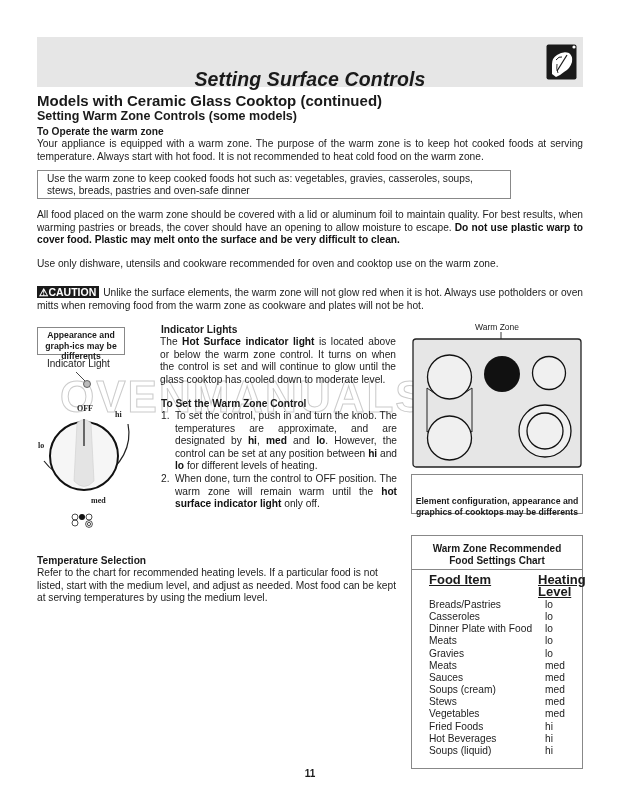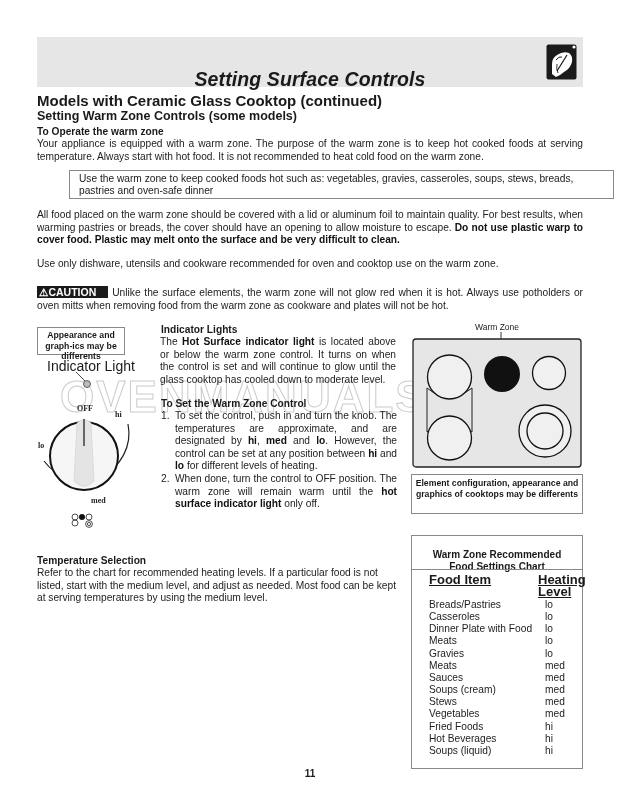--- a/index.html
+++ b/index.html
@@ -11,39 +11,39 @@
   .header-title { left: 37px; top: 44px; width: 546px; text-align: center; font-size: 19.5px;
                   font-weight: bold; font-style: italic; color: #1a1a1a; letter-spacing: 0.1px; margin-top: 24px; }
   .header-icon { left: 546px; top: 44px; width: 31px; height: 36px; }
 
   .h1 { left: 37px; top: 92px; font-size: 15px; font-weight: bold; }
   .h2 { left: 37px; top: 109px; font-size: 12.5px; font-weight: bold; }
   .h3 { font-size: 10.2px; font-weight: bold; }
   .para { font-size: 10.2px; line-height: 12.6px; text-align: justify; color: #222; }
   .para b { color: #111; }
 
-  .boxed { left: 37px; top: 170px; width: 545px; height: 29px; border: 1px solid #888;
-           box-sizing: border-box; padding: 2px 9px; font-size: 10.2px; line-height: 12.4px; margin-left: 32px; }
+  .boxed { left: 37px; top: 170px; width: 474px; height: 29px; border: 1px solid #888;
+           box-sizing: border-box; padding: 2px 9px; font-size: 10.2px; line-height: 12.4px; }
 
   .caution-badge { display: inline-block; background: #1a1a1a; color: #fff; font-weight: bold;
-                   font-size: 10.5px; padding: 0 12px 0 2px; line-height: 12px; margin-right: 4px; }
+                   font-size: 10.5px; padding: 0 3px 0 2px; line-height: 12px; margin-right: 4px; }
 
   .appearance-box { left: 37px; top: 327px; width: 88px; height: 28px; border: 1px solid #888;
                     box-sizing: border-box; text-align: center; font-size: 8.7px; font-weight: bold;
                     line-height: 10.6px; padding-top: 2px; }
-  .small-label { font-size: 14px; padding-left: 10px; }
+  .small-label { font-size: 10px; padding-left: 10px; }
 
   .element-box { left: 411px; top: 474px; width: 172px; height: 40px; border: 1px solid #888;
                  box-sizing: border-box; text-align: center; font-size: 8.7px; font-weight: bold;
-                 line-height: 10.6px; padding-top: 3px; }
+                 line-height: 10.6px; padding-top: 21px; }
 
   .chart-box { left: 411px; top: 535px; width: 172px; height: 234px; border: 1px solid #888;
                box-sizing: border-box; }
   .chart-title { position: absolute; left: 0; top: 7px; width: 100%; text-align: center;
-                 font-size: 10px; font-weight: bold; line-height: 12px; margin-top: 6px; }
+                 font-size: 10px; font-weight: bold; line-height: 12px; }
   .chart-divider { position: absolute; left: 0; top: 33px; width: 100%; height: 1px; background: #888; }
   .chart-hdr { position: absolute; font-size: 13px; font-weight: bold; text-decoration: underline;
                line-height: 12.2px; }
   .chart-rows { position: absolute; left: 17px; top: 63px; width: 150px; }
   .chart-row { display: flex; font-size: 10.2px; line-height: 12.15px; color: #222; }
   .chart-row .food { width: 116px; }
   .chart-row .lvl { width: 34px; }
 
   .page-num { left: 0; top: 768px; width: 620px; text-align: center; font-size: 10px; font-weight: bold; }
 

